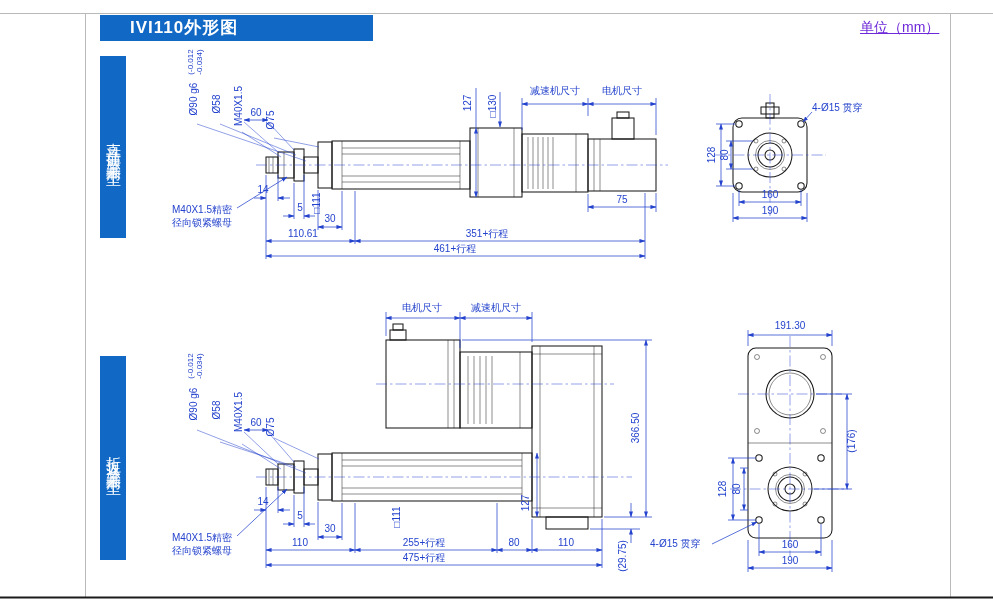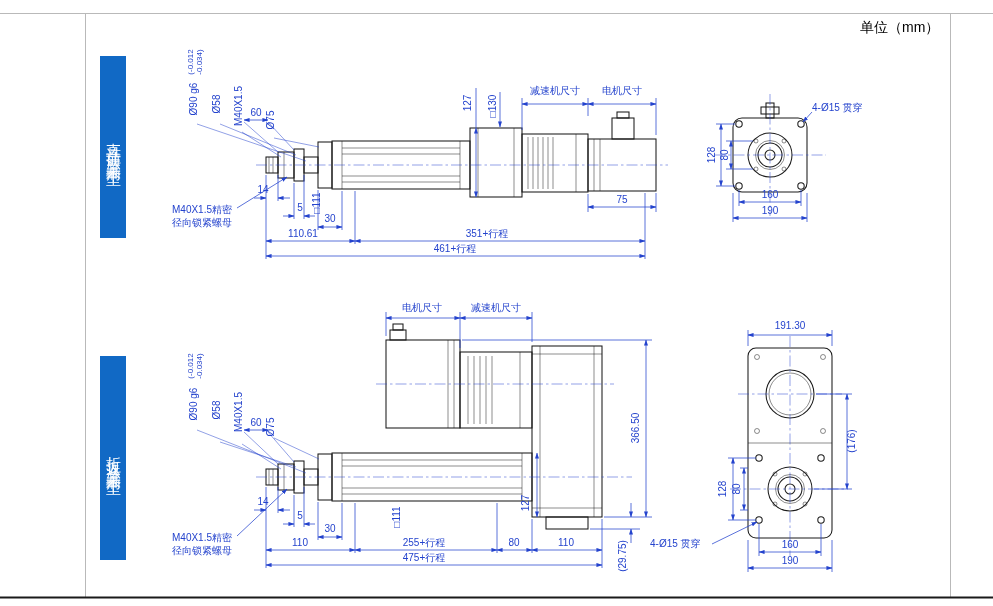--- a/index.html
+++ b/index.html
@@ -3,21 +3,21 @@
 <meta charset="utf-8">
 <style>
   :root{ --accent:#1169c5; --dim:#2443cd; --line:#1b1b1b; }
   html,body{margin:0;padding:0;background:#fff;}
   .page{position:relative;width:993px;height:606px;background:#fff;overflow:hidden;
         font-family:"Liberation Sans","DejaVu Sans",sans-serif;}
   .page svg{position:absolute;left:0;top:0;}
   .hdr{position:absolute;left:100px;top:15px;width:273px;height:26px;background:var(--accent);
        color:#fff;font-size:17px;font-weight:bold;line-height:26px;padding-left:30px;
        box-sizing:border-box;letter-spacing:1px;}
-  .unit{position:absolute;left:860px;top:19px;font-size:14px;color:#000000;}
+  .unit{position:absolute;left:860px;top:19px;font-size:14px;color:#6d28d9;text-decoration:underline;}
   .vbar{position:absolute;left:100px;width:26px;background:var(--accent);color:#fff;
         writing-mode:vertical-rl;text-orientation:upright;font-size:15px;letter-spacing:4px;
         display:flex;align-items:center;justify-content:center;}
   .vbar-top{top:56px;height:182px;}
   .vbar-bottom{top:356px;height:204px;}
   .partg{stroke:var(--line);fill:none;stroke-width:1.05;}
   .dimg{stroke:var(--dim);fill:none;stroke-width:.75;}
   .tl{stroke-width:.5;}
   .cl{stroke-width:.5;stroke-dasharray:11 3 2.5 3;}
   .frameg{stroke:#b9b9b9;stroke-width:1;}
@@ -346,17 +346,20 @@
     <text x="790" y="329">191.30</text>
     <text transform="rotate(-90 855 441)" x="855" y="441">(176)</text>
     <text transform="rotate(-90 726 489)" x="726" y="489">128</text>
     <text transform="rotate(-90 740 489)" x="740" y="489">80</text>
     <text x="790" y="548">160</text>
     <text x="790" y="564">190</text>
     <text class="st" x="650" y="547">4-Ø15 贯穿</text>
   </g>
 </svg>
 
+  <div class="hdr">
+    <span>IVI110外形图</span>
+  </div>
   <div class="unit">单位（mm）</div>
   <div class="vbar vbar-top">直连前法兰基本型</div>
   <div class="vbar vbar-bottom">折返法兰基本型</div>
 
 </div>
 
 </body></html>

